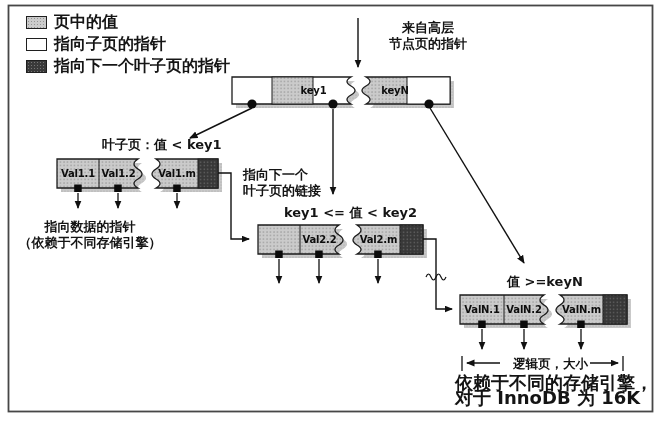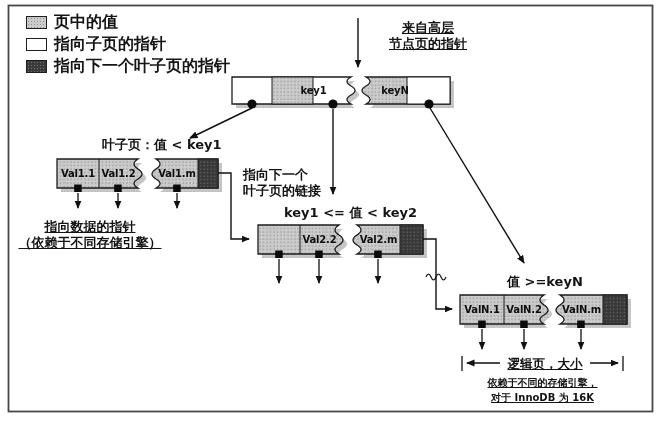--- a/index.html
+++ b/index.html
@@ -2,34 +2,34 @@
 <html><head>
 <meta charset="utf-8">
 <style>
   html,body{margin:0;padding:0;background:#fff;}
   .canvas{
     position:relative;width:665px;height:426px;background:#ffffff;overflow:hidden;
     font-family:"DejaVu Sans","Liberation Sans",sans-serif;color:#151515;
   }
   .canvas svg{position:absolute;left:0;top:0;}
   .txt{position:absolute;font-weight:700;font-size:13px;line-height:16px;white-space:nowrap;color:#141414;}
-  .center{text-align:center;text-decoration:underline;}
+  .center{text-align:center;}
   .cell{
     position:absolute;display:flex;align-items:center;justify-content:center;
     font-weight:700;font-size:10px;color:#0e0e0e;letter-spacing:-0.2px;
   }
   .legend{position:absolute;left:26px;top:11px;}
   .lg-row{display:flex;align-items:center;height:22px;}
   .sw{width:19px;height:11px;border:1.3px solid #1f1f1f;margin-right:7px;flex:0 0 auto;}
   .sw-light{background-color:#cbcbcb;background-image:radial-gradient(circle,#949494 0.8px,rgba(0,0,0,0) 0.9px);background-size:3px 3px;}
   .sw-white{background:#ffffff;}
   .sw-dark{background-color:#3a3a3a;background-image:radial-gradient(circle,#757575 0.8px,rgba(0,0,0,0) 0.9px);background-size:3px 3px;}
   .lg-label{font-weight:700;font-size:16px;}
   .measure-label{background:#ffffff;padding:0 2px;font-size:12.5px;}
-  .note{font-size:10px;line-height:14px;}
+  .note{font-size:18px;line-height:14px;}
 </style>
 </head>
 <body>
 
 <div class="canvas">
 
   <svg width="665" height="426" viewBox="0 0 665 426">
     <defs>
       <marker id="arw" markerWidth="10" markerHeight="8" refX="7.5" refY="3.5" orient="auto" markerUnits="userSpaceOnUse">
         <path d="M0,0 L8.5,3.5 L0,7 Z" fill="#111"></path>
@@ -165,20 +165,20 @@
   <div class="txt center" style="left:6px;top:219px;width:168px;">
     <div>指向数据的指针</div>
     <div>（依赖于不同存储引擎）</div>
   </div>
 
   <div class="txt" style="left:243px;top:167px;">
     <div>指向下一个</div>
     <div>叶子页的链接</div>
   </div>
 
-  <div class="txt center measure-label" style="left:500px;top:356px;width:86px;">逻辑页，大小</div>
+  <div class="txt center measure-label" style="left:500px;top:356px;width:86px;text-align:right;">逻辑页，大小</div>
 
   <div class="txt center note" style="left:455px;top:376px;width:175px;">
     <div>依赖于不同的存储引擎，</div>
     <div style="margin-top:1px;">对于 InnoDB 为 16K</div>
   </div>
 
 </div>
 
 </body></html>

